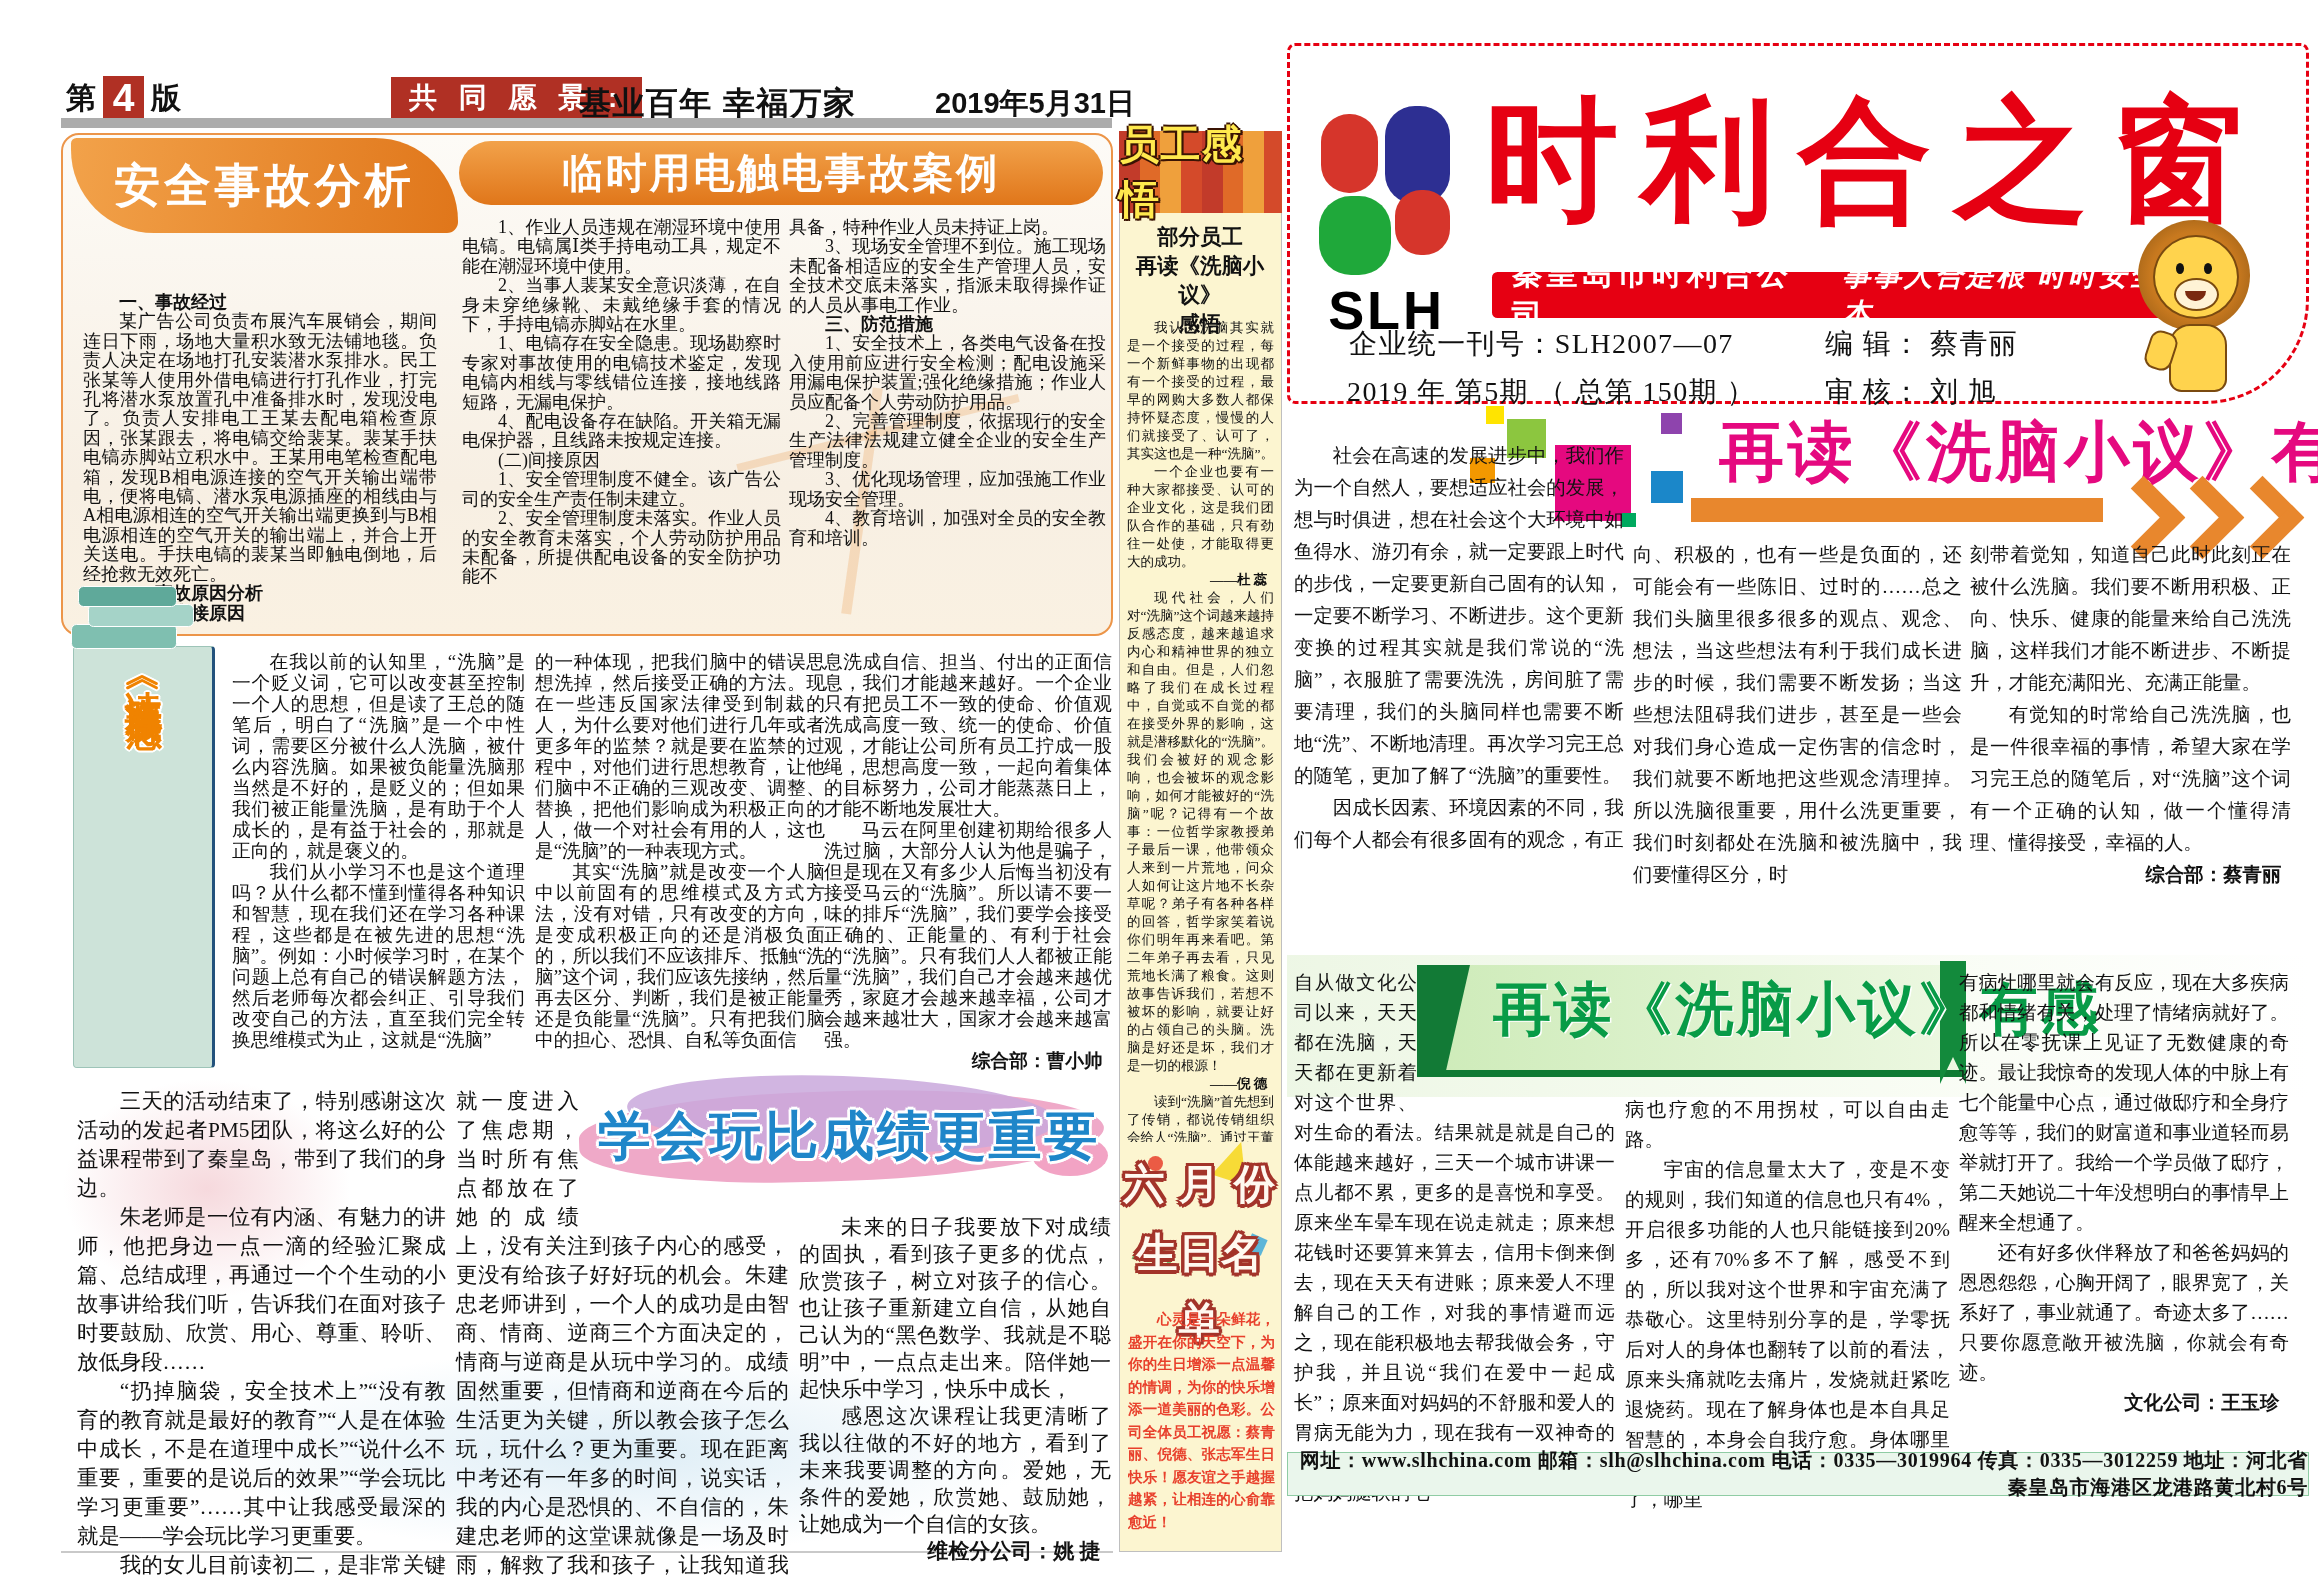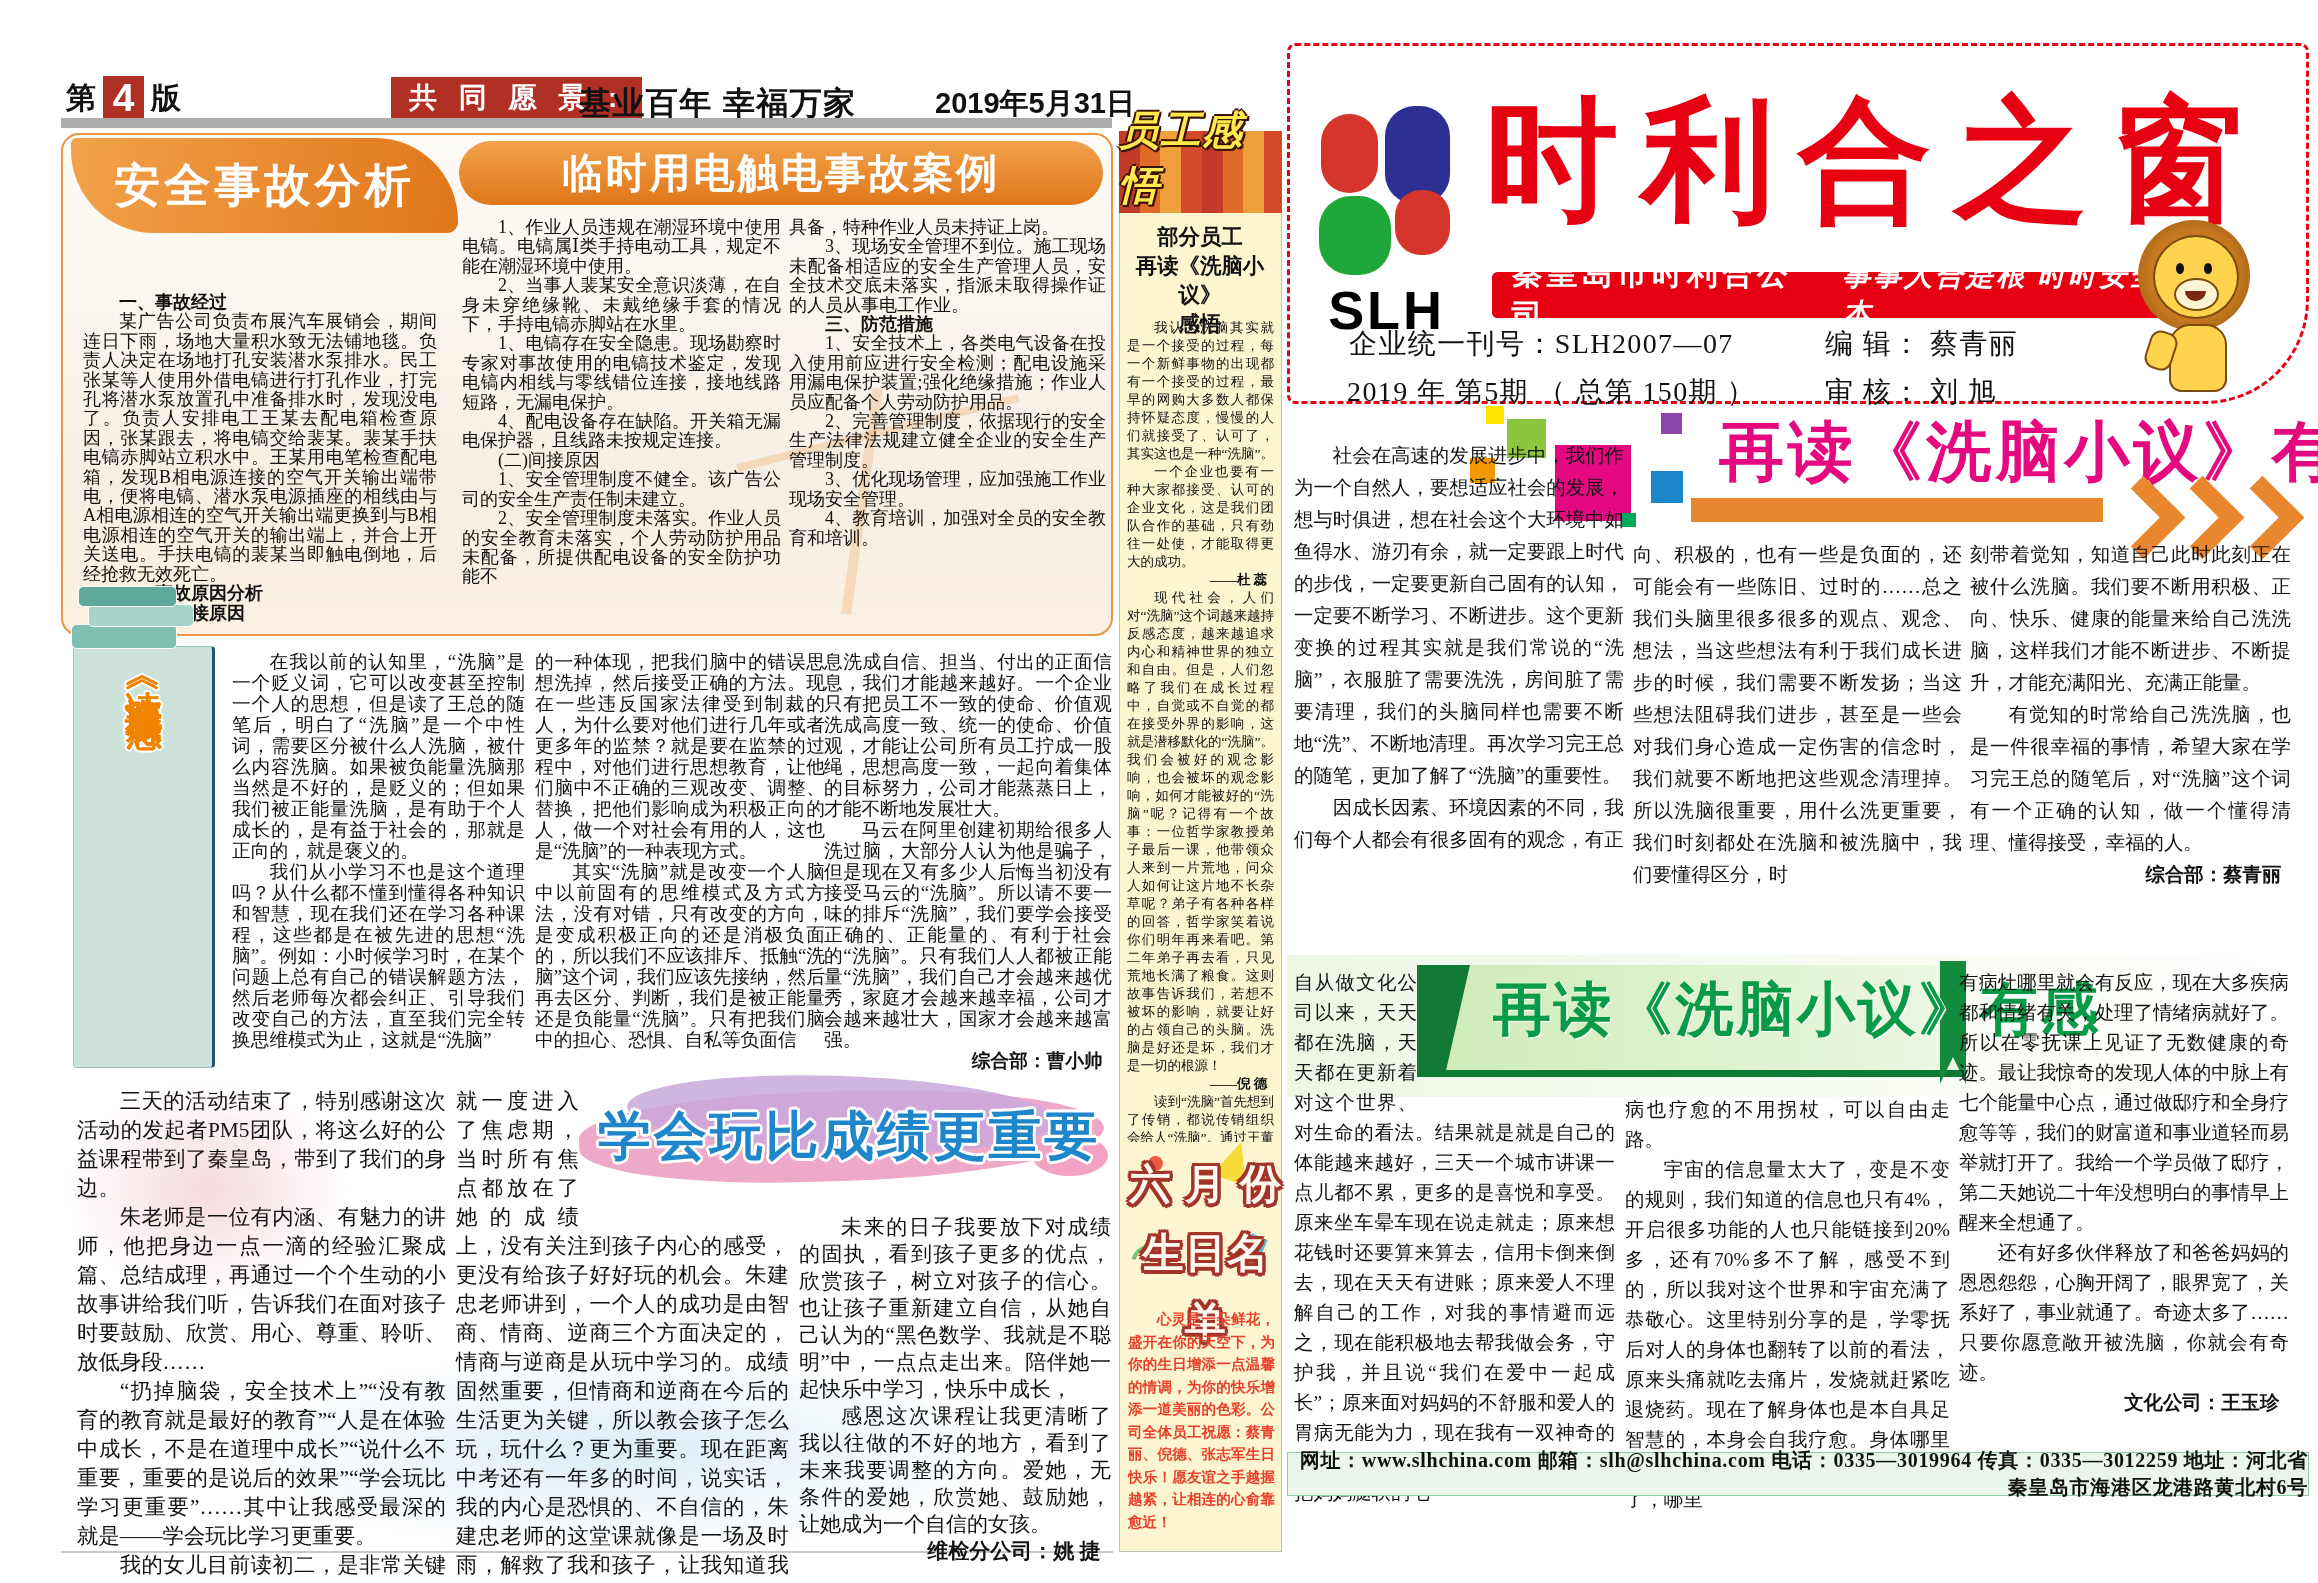--- a/index.html
+++ b/index.html
@@ -73,30 +73,30 @@
            border-radius:46% 54% 52% 48%;transform:rotate(-2deg);}
   .splash2{position:absolute;left:48px;top:2.8px;width:429px;height:76px;background:#C9A8DC;
            border-radius:50%;transform:rotate(2deg);opacity:.85;}
   .splash3{position:absolute;right:7px;top:62px;width:76px;height:41px;background:#F2A3C4;border-radius:50%;}
   .play-title-text{position:absolute;left:14px;top:28px;width:512px;text-align:center;color:#1F86C9;
            font-family:"Liberation Sans",sans-serif;font-weight:900;font-size:53px;letter-spacing:2.8px;
            text-shadow:-2.8px 0 #fff,2.8px 0 #fff,0 -2.8px #fff,0 2.8px #fff,-2.1px -2.1px #fff,2.1px 2.1px #fff,-2.1px 2.1px #fff,2.1px -2.1px #fff;}
 
   
   .zoneB{left:1119px;top:131px;width:163px;height:1421px;background:#FCF5D0;border:0.7px solid #BFBFBF;box-sizing:border-box;}
-  .b-banner{left:1119px;top:131px;width:163px;height:82px;display:flex;align-items:flex-end;justify-content:center;
-            background:repeating-linear-gradient(90deg,#C23B2A 0 21px,#E06A28 21px 41px,#EFA03C 41px 62px,#D44A2A 62px 83px);font-style:italic;}
+  .b-banner{left:1119px;top:131px;width:163px;height:82px;display:flex;align-items:center;justify-content:center;
+            background:repeating-linear-gradient(90deg,#C23B2A 0 21px,#E06A28 21px 41px,#EFA03C 41px 62px,#D44A2A 62px 83px);}
   .b-banner span{color:#FFE94E;font-size:40px;font-weight:900;letter-spacing:1.4px;font-family:"Liberation Sans",sans-serif;
             text-shadow:-2.1px 0 #3A1404,2.1px 0 #3A1404,0 -2.1px #3A1404,0 2.1px #3A1404,2.1px 2.1px 0 #3A1404;}
   .b-subtitle{left:1121px;top:223px;width:158px;text-align:center;font-weight:900;font-size:21.4px;line-height:29px;
               font-family:"Liberation Sans",sans-serif;}
   .b-copy{left:1127px;top:319px;width:147px;height:823px;overflow:hidden;font-size:13.5px;line-height:18px;}
   .bday-title{left:1121px;top:1150px;width:158px;height:153px;text-align:center;font-family:"Liberation Sans",sans-serif;
               font-weight:900;font-size:41px;line-height:69px;color:#FFF9F0;letter-spacing:1.4px;
-              text-shadow:-3.5px 0 #A3342A,3.5px 0 #A3342A,0 -3.5px #A3342A,0 3.5px #A3342A,-2.8px -2.8px #A3342A,2.8px 2.8px #A3342A,-2.8px 2.8px #A3342A,2.8px -2.8px #A3342A;padding-left:6px;}
+              text-shadow:-3.5px 0 #A3342A,3.5px 0 #A3342A,0 -3.5px #A3342A,0 3.5px #A3342A,-2.8px -2.8px #A3342A,2.8px 2.8px #A3342A,-2.8px 2.8px #A3342A,2.8px -2.8px #A3342A;}
   .conf{position:absolute;}
   .conf-tri{left:1217px;top:1141px;width:0;height:0;border-left:18px solid transparent;border-right:18px solid transparent;
             border-bottom:40px solid #F6D825;transform:rotate(18deg);opacity:.9;}
   .conf-dot{left:1148px;top:1156px;width:15px;height:15px;border-radius:50%;background:#E8402C;opacity:.85;}
   .conf-sq{left:1248px;top:1236px;width:16.6px;height:16.6px;background:#3FA9D9;transform:rotate(24deg);opacity:.85;}
   .conf-arc{left:1131px;top:1244px;width:32px;height:32px;border:4.1px solid #57B65C;border-radius:50%;
             border-bottom-color:transparent;border-left-color:transparent;transform:rotate(-30deg);opacity:.8;}
   .bday-msg{left:1128px;top:1308px;width:147px;height:243px;overflow:hidden;color:#E8402C;font-weight:700;
             font-size:14.5px;line-height:22.5px;}
 

